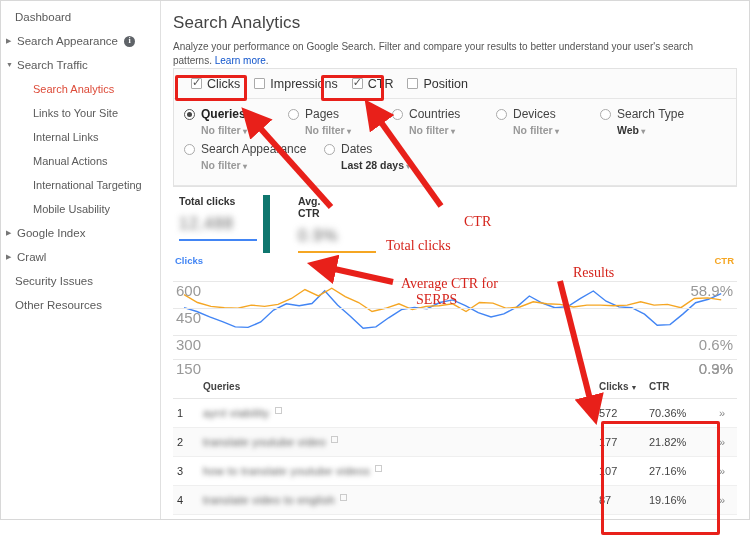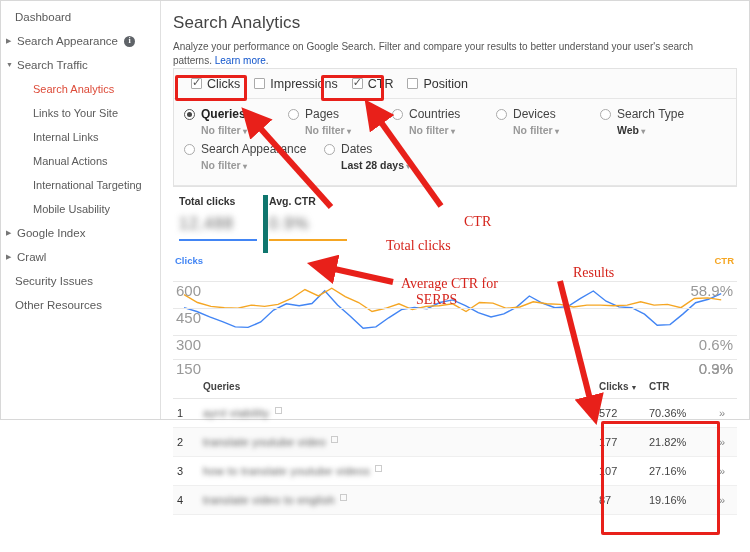--- a/index.html
+++ b/index.html
@@ -6,21 +6,21 @@
   html, body { margin:0; padding:0; }
   body {
     width:750px; height:552px;
     background:#ffffff;
     font-family:"Liberation Sans", sans-serif;
     font-size:12px;
     color:#444;
     overflow:hidden;
     position:relative;
   }
-  #app { width:750px; height:420px; position:relative; display:flex; border:1px solid #d8d8d8; }
+  #app { width:750px; height:520px; position:relative; display:flex; border:1px solid #d8d8d8; }
 
   
   #sidebar {
     width:160px; height:100%;
     background:#fff;
     border-right:1px solid #e0e0e0;
     padding-top:4px;
     flex:0 0 160px;
   }
   .nav-item {
@@ -86,21 +86,21 @@
   }
   .filter-name { font-size:12px; color:#444; }
   .filter-name.bold { font-weight:bold; color:#222; }
   .filter-sub { font-size:10.5px; color:#999; margin:3px 0 0 17px; cursor:pointer;font-weight:bold; }
   .filter-sub.bold { color:#333; font-weight:bold; }
   .filter-sub .dncaret { color:#999; font-size:8px; }
 
   
   #totals { display:flex; padding:8px 0 0 4px; height:66px; }
   .total-card { width:86px; padding:0 12px 0 2px; position:relative; }
-  .total-card + .total-card { border-left:5px solid #0f766e; padding-left:1px; }
+  .total-card + .total-card { border-left:7px solid #0f766e; padding-left:28px; }
   .total-label { font-size:10.5px; font-weight:bold; color:#333; margin-bottom:8px; }
   .total-value {
     font-size:16px; color:#666;
     filter:blur(3.2px); -webkit-filter:blur(3.2px);
     letter-spacing:1px; height:18px;
   }
   .total-rule { height:2px; margin-top:6px; width:78px; }
 
   
   #chart-wrap { position:relative; height:112px; margin-top:2px; }

